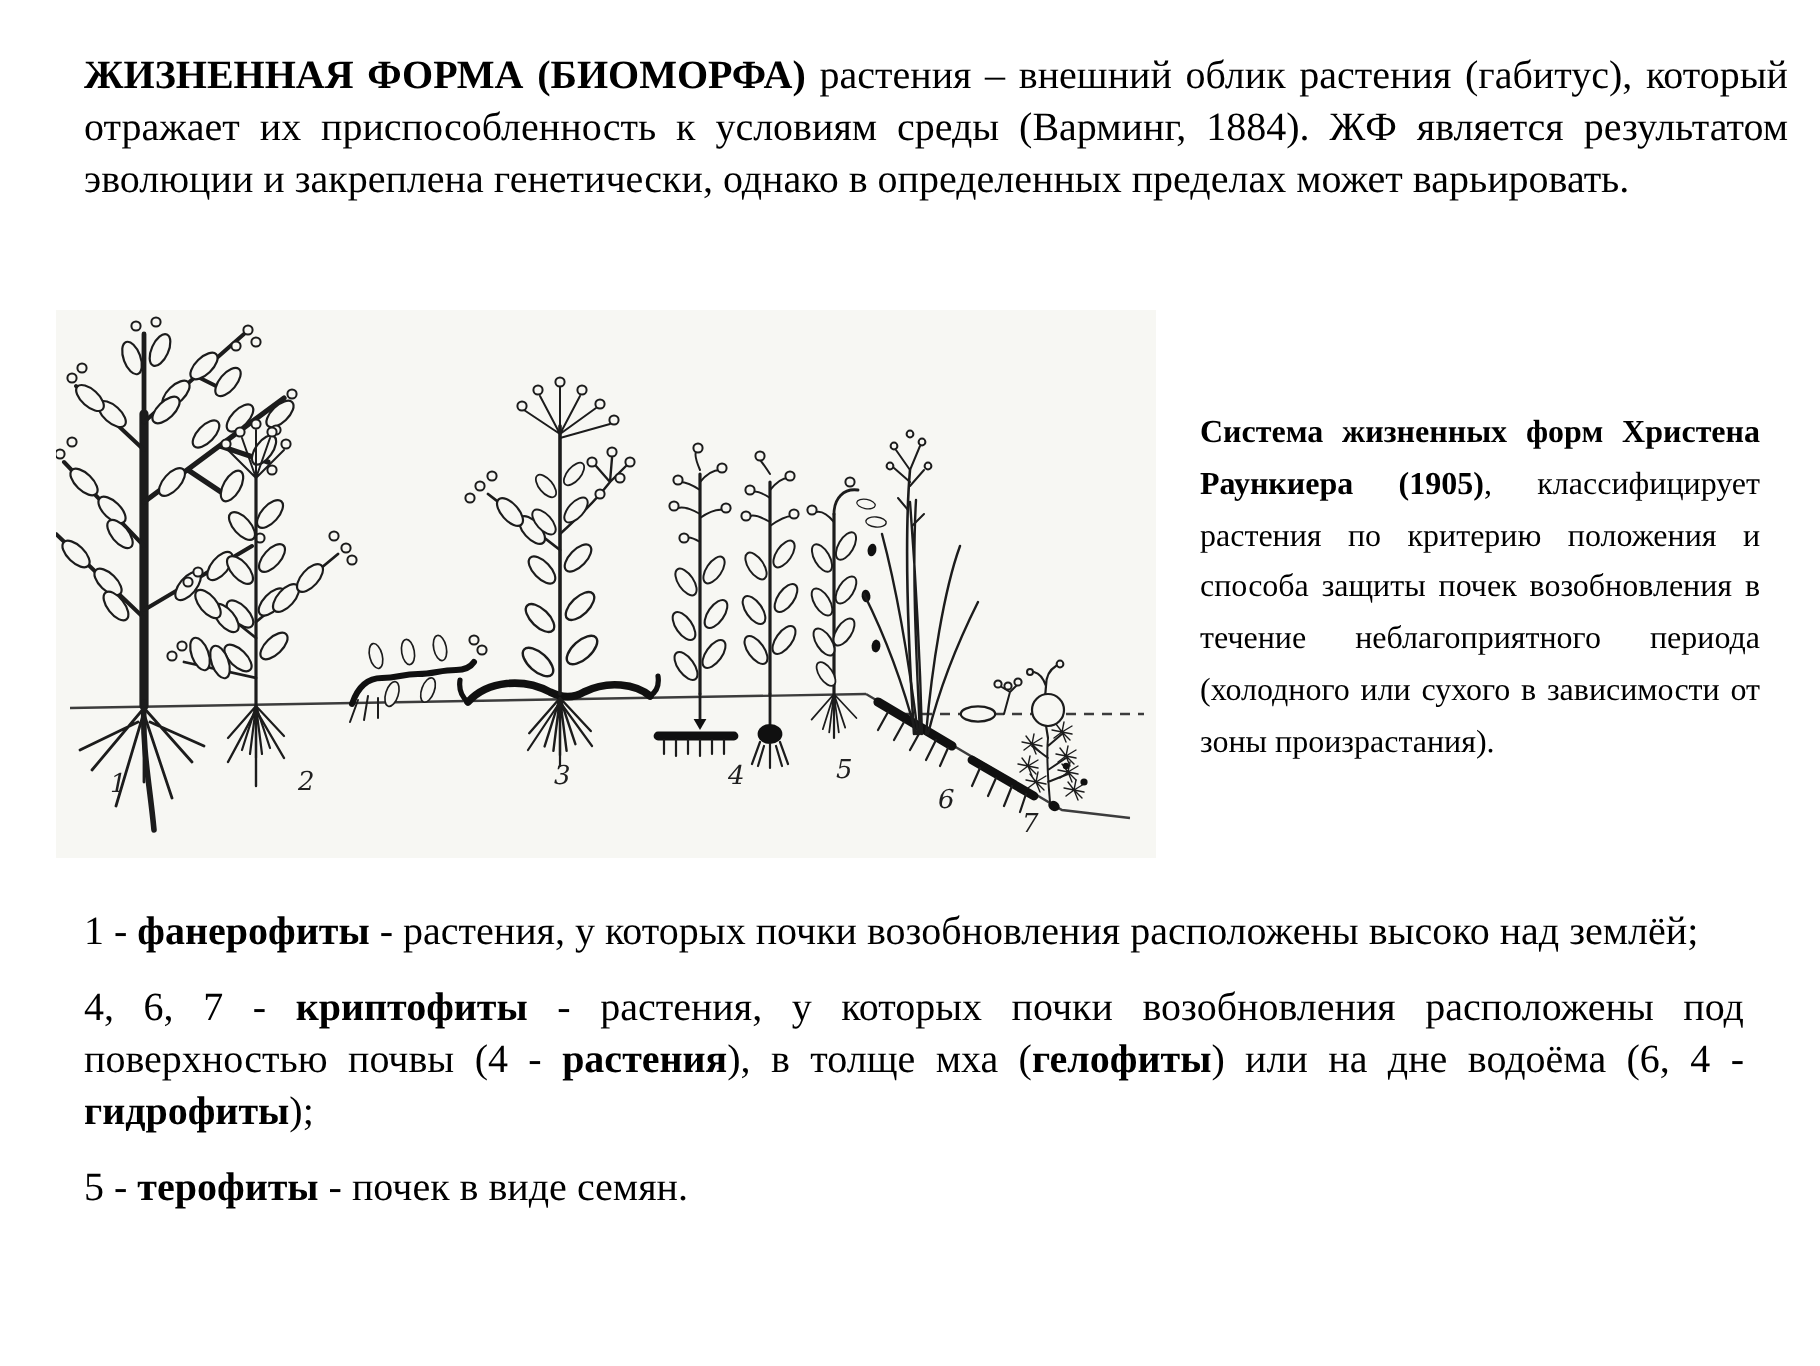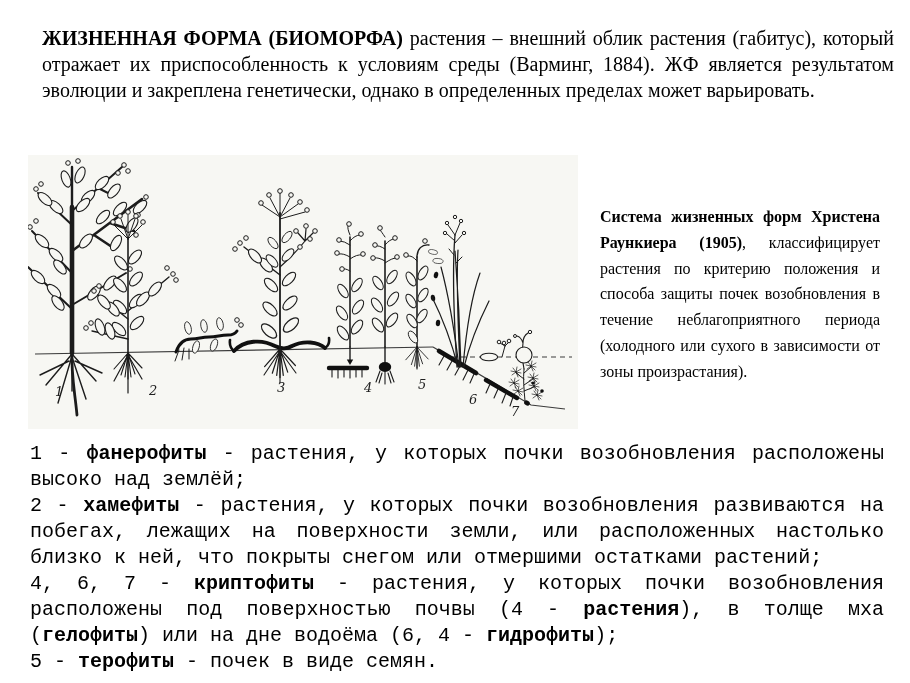--- a/index.html
+++ b/index.html
@@ -5,21 +5,21 @@
   html,body{margin:0;padding:0;background:#ffffff;}
   .slide{position:relative;width:910px;height:683px;background:#ffffff;overflow:hidden;
          font-family:"Liberation Serif",serif;color:#000;}
   .intro{position:absolute;left:30px;top:25px;width:852px;font-size:20px;line-height:26px;
          text-align:justify;text-align-last:left;margin-left:12px;}
   .intro b,.side-note b,.legend b{font-weight:bold;}
   .figure-panel{position:absolute;left:28px;top:155px;width:550px;height:274px;}
   .side-note{position:absolute;left:600px;top:204px;width:280px;font-size:16px;line-height:25.8px;
          text-align:justify;text-align-last:left;}
   .legend{position:absolute;left:30px;top:441px;width:854px;font-size:20px;line-height:26px;}
-  .legend p.legend-item{margin:0;text-align:justify;text-align-last:left;font-family:Liberation Mono, monospace;}
+  .legend p.legend-item{margin:12px;text-align:justify;text-align-last:left;}
   
   svg .ink{stroke:#1c1c1c;fill:none;stroke-linecap:round;stroke-linejoin:round;}
   svg .gline{stroke:#3c3c3c;fill:none;stroke-width:1.2;}
   svg .thick{stroke:#101010;fill:none;stroke-linecap:round;stroke-linejoin:round;}
   svg .leaf{fill:#f7f7f3;stroke:#1c1c1c;stroke-width:1.1;}
   svg .flower{fill:#f7f7f3;stroke:#1c1c1c;stroke-width:1;}
   svg .solid{fill:#101010;stroke:none;}
   svg .fig-num{font-family:"DejaVu Serif",serif;font-style:italic;font-size:13px;fill:#202020;}
 </style>
 </head>
@@ -293,18 +293,17 @@
         <text class="fig-num" x="441" y="249">6</text>
         <text class="fig-num" x="483" y="261">7</text>
       </g>
     </svg>
   </div>
 
   <div class="side-note"><b>Система жизненных форм Христена Раункиера (1905)</b><span>, классифицирует растения по критерию положения и способа защиты почек возобновления в течение неблагоприятного периода (холодного или сухого в зависимости от зоны произрастания).</span></div>
 
   <div class="legend">
       <p class="legend-item"><span>1 - </span><b>фанерофиты</b><span> - растения, у которых почки возобновления расположены высоко над землёй;</span></p>
-      <p class="legend-item"><span>2 - </span><b>хамефиты</b><span> - растения, у которых почки возобновления развиваются на побегах, лежащих на поверхности земли, или расположенных настолько близко к ней, что покрыты снегом или отмершими остатками растений;</span></p>
       <p class="legend-item"><span>4, 6, 7 - </span><b>криптофиты</b><span> - растения, у которых почки возобновления расположены под поверхностью почвы (4 - </span><b>растения</b><span>), в толще мха (</span><b>гелофиты</b><span>) или на дне водоёма (6, 4 - </span><b>гидрофиты</b><span>);</span></p>
       <p class="legend-item"><span>5 - </span><b>терофиты</b><span> - почек в виде семян.</span></p>
     </div>
 
 </div>
 
 </body></html>

